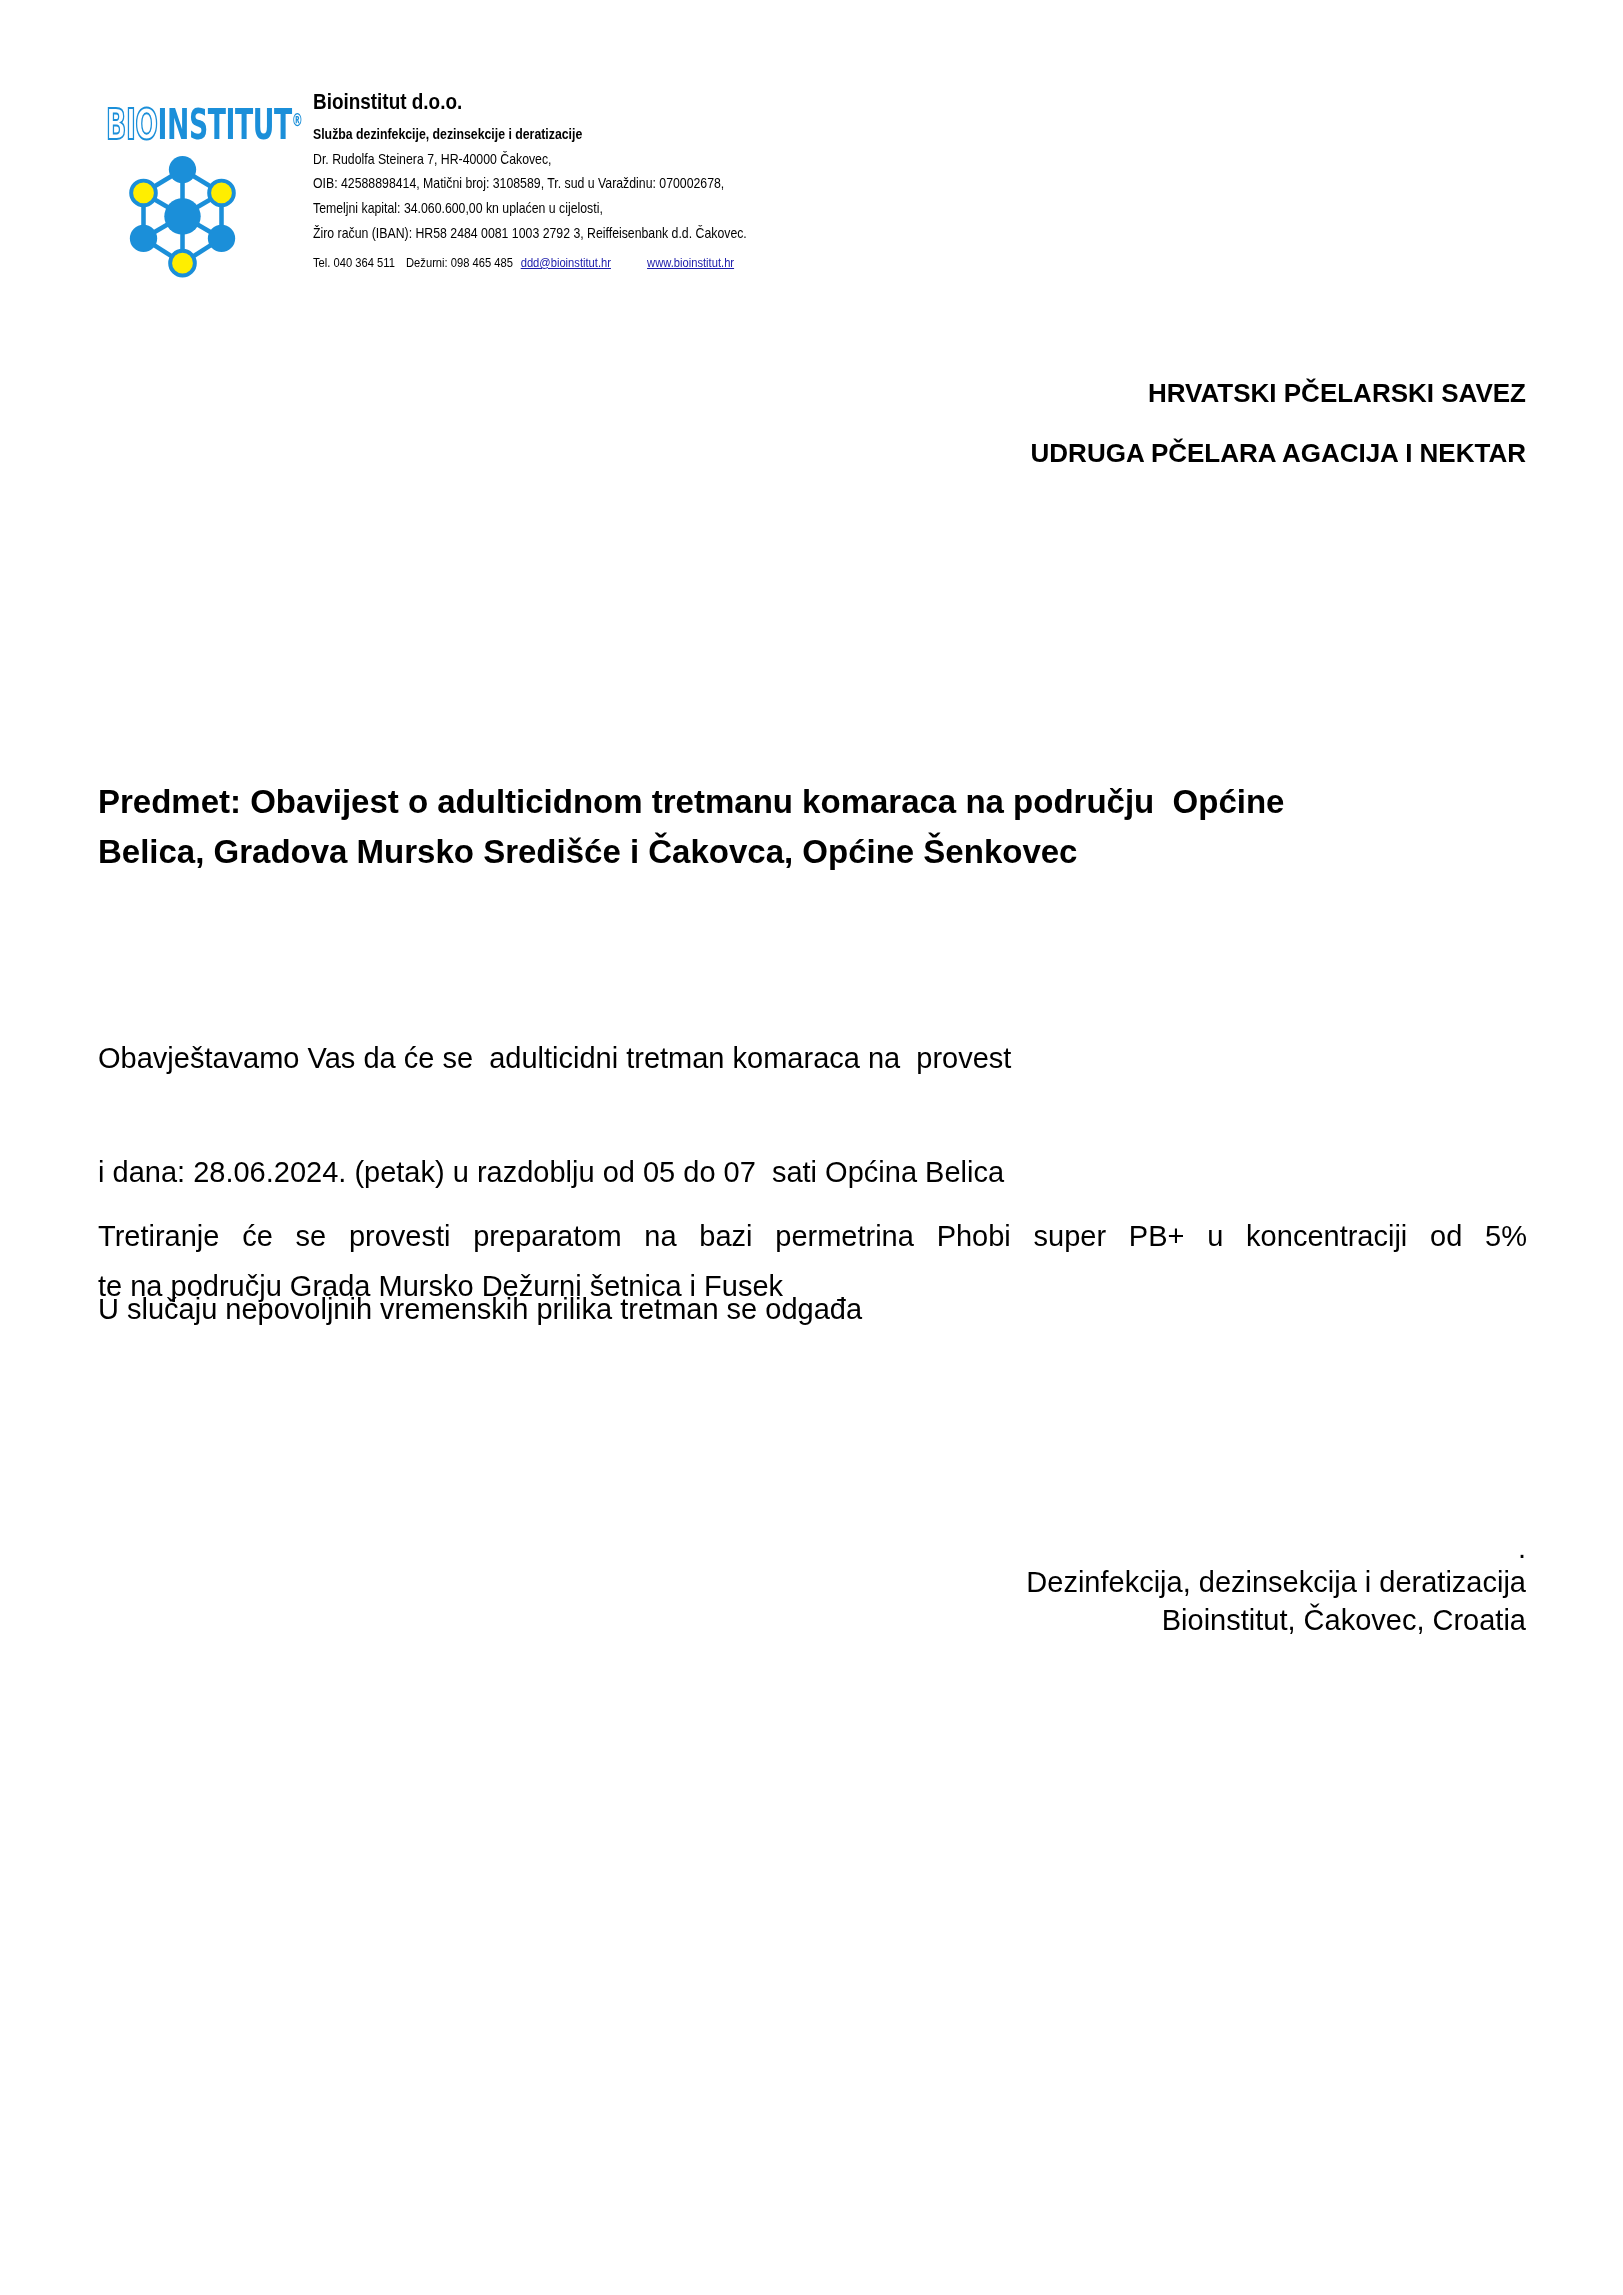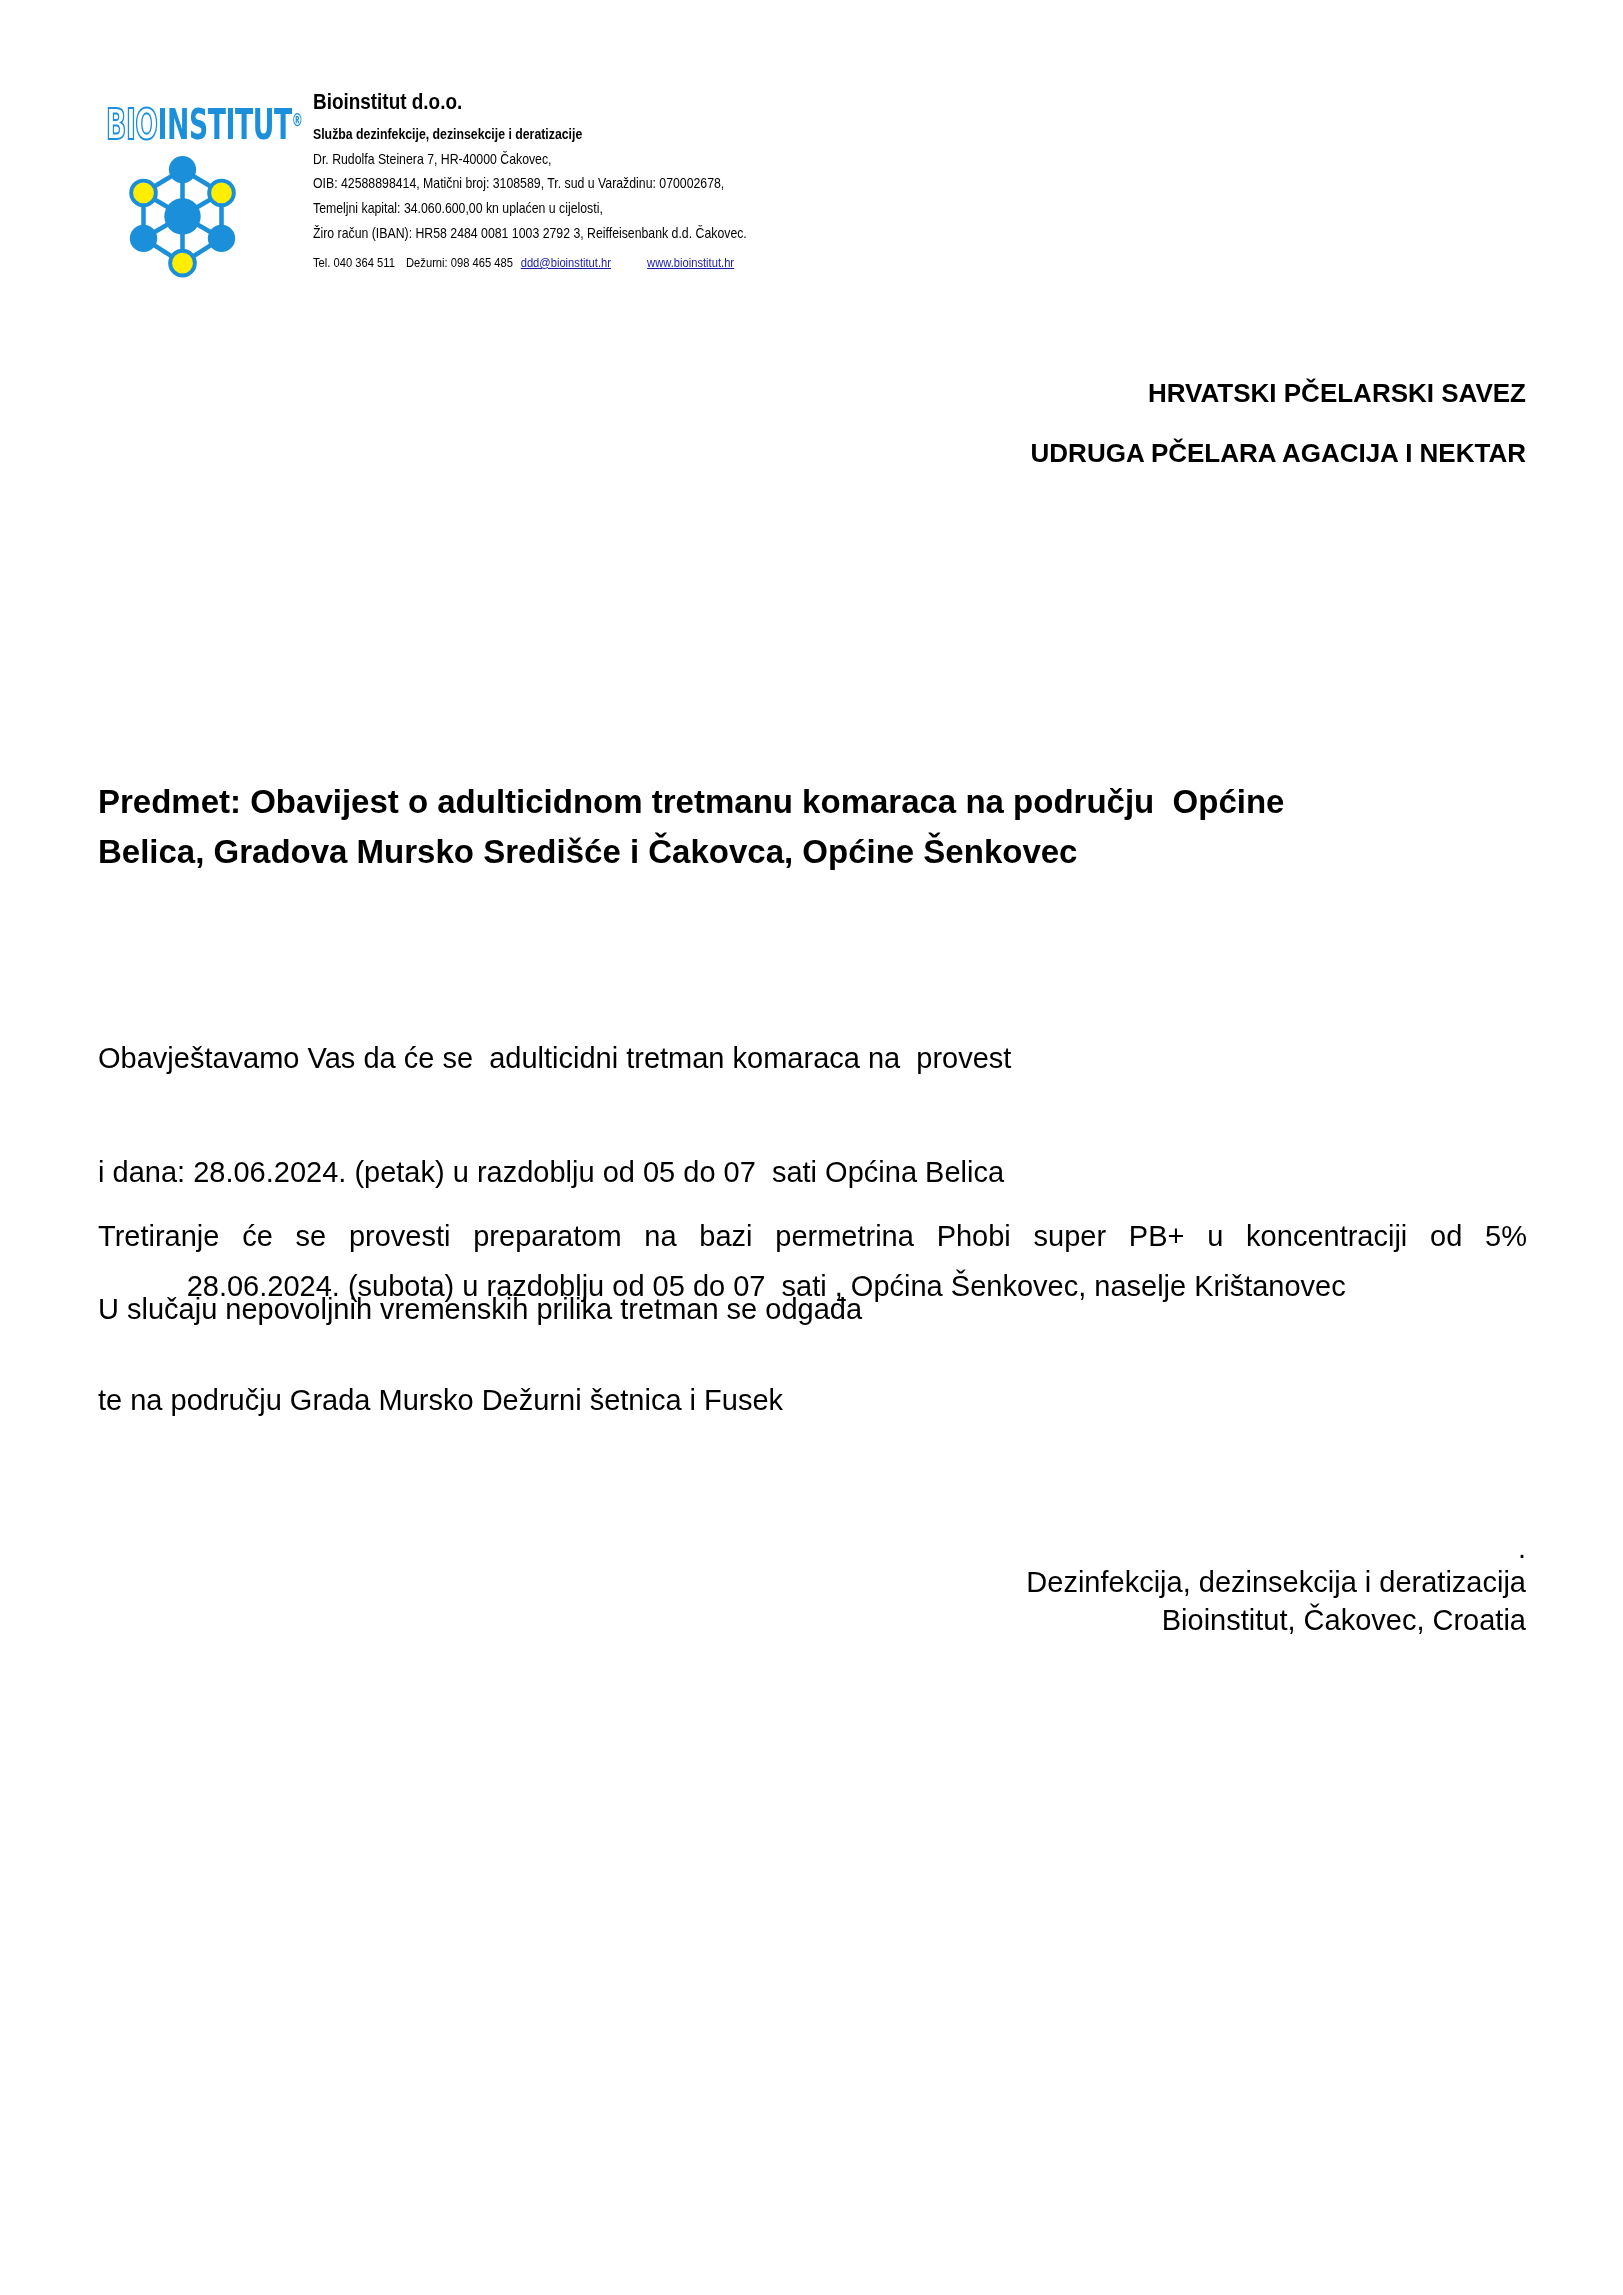--- a/index.html
+++ b/index.html
@@ -109,21 +109,20 @@
 </div>
 
 <div class="abs subject">
   <div>Predmet: Obavijest o adulticidnom tretmanu komaraca na području  Općine</div>
   <div>Belica, Gradova Mursko Središće i Čakovca, Općine Šenkovec</div>
 </div>
 
 <div class="abs body-text p1">
   <div>Obavještavamo Vas da će se  adulticidni tretman komaraca na  provest</div>
   <div>i dana: 28.06.2024. (petak) u razdoblju od 05 do 07  sati Općina Belica</div>
-  <div>           28.06.2024. (subota) u razdoblju od 05 do 07  sati , Općina Šenkovec, naselje Krištanovec</div>
   <div>te na području Grada Mursko Dežurni šetnica i Fusek</div>
 </div>
 
 <div class="abs body-text p2">
   <div class="justify">Tretiranje će se provesti preparatom na bazi permetrina Phobi super PB+ u koncentraciji od 5%</div>
 </div>
 
 <div class="abs body-text p3">U slučaju nepovoljnih vremenskih prilika tretman se odgađa</div>
 
 <div>

